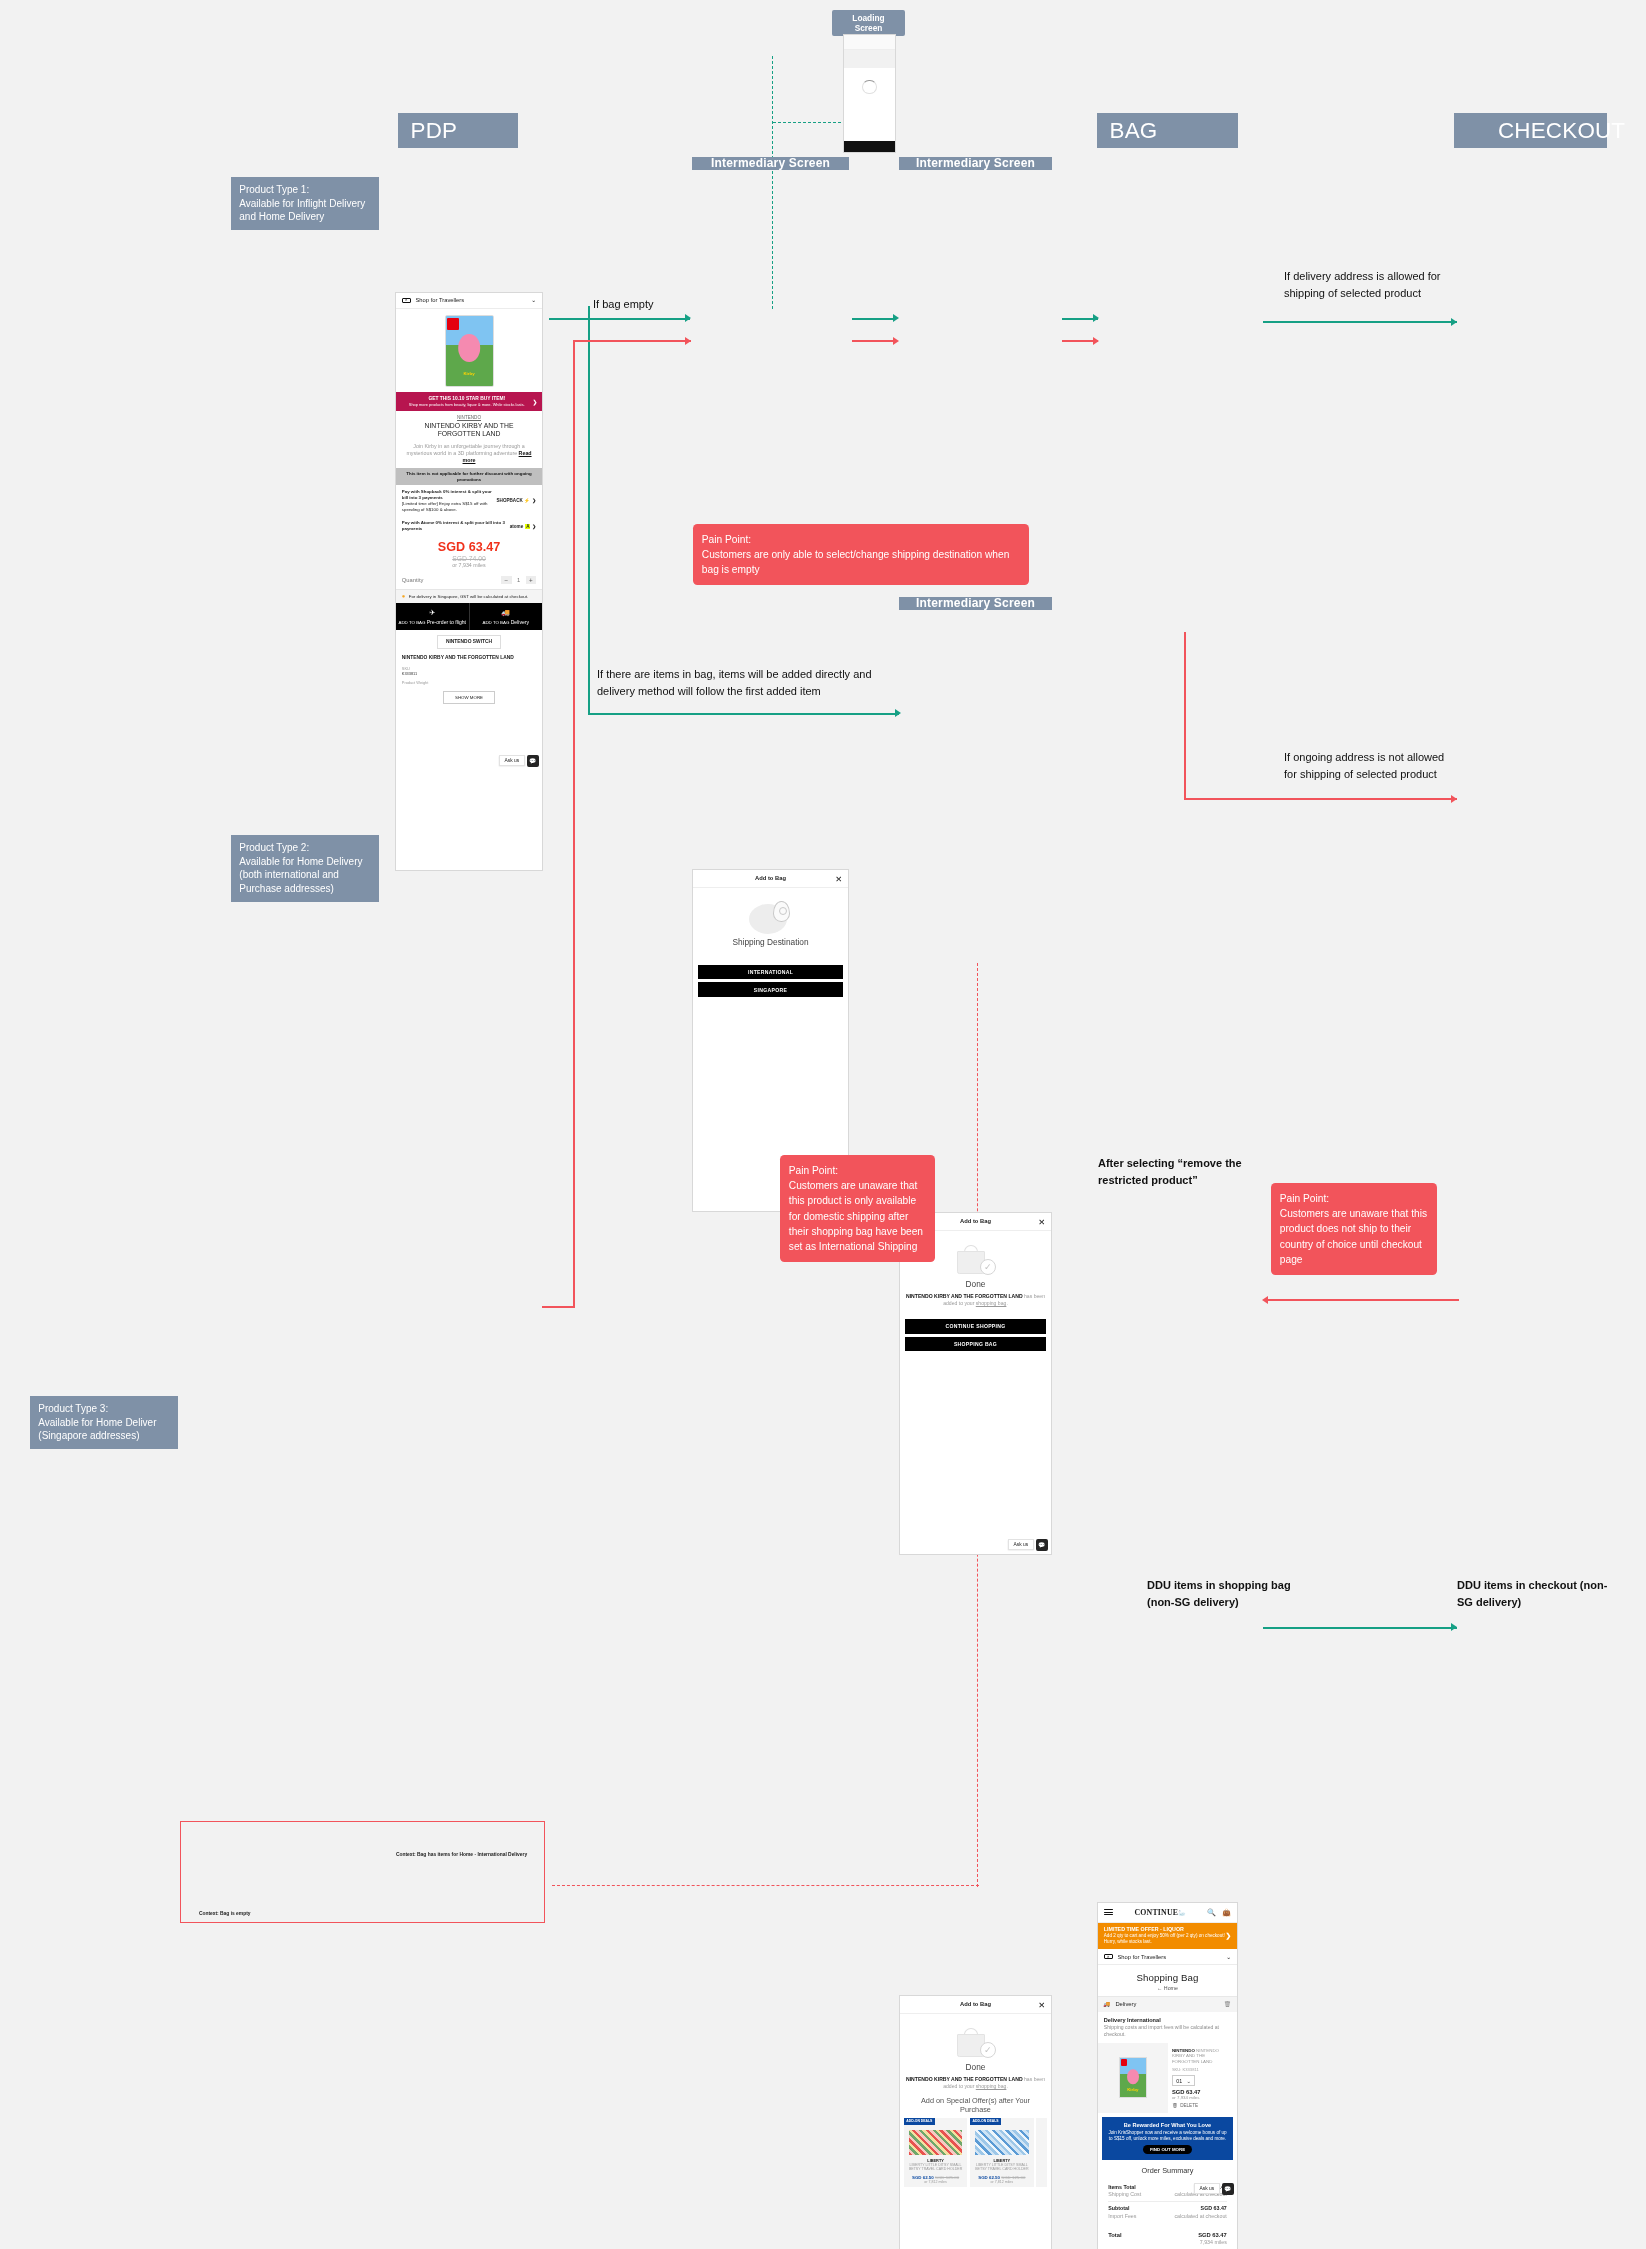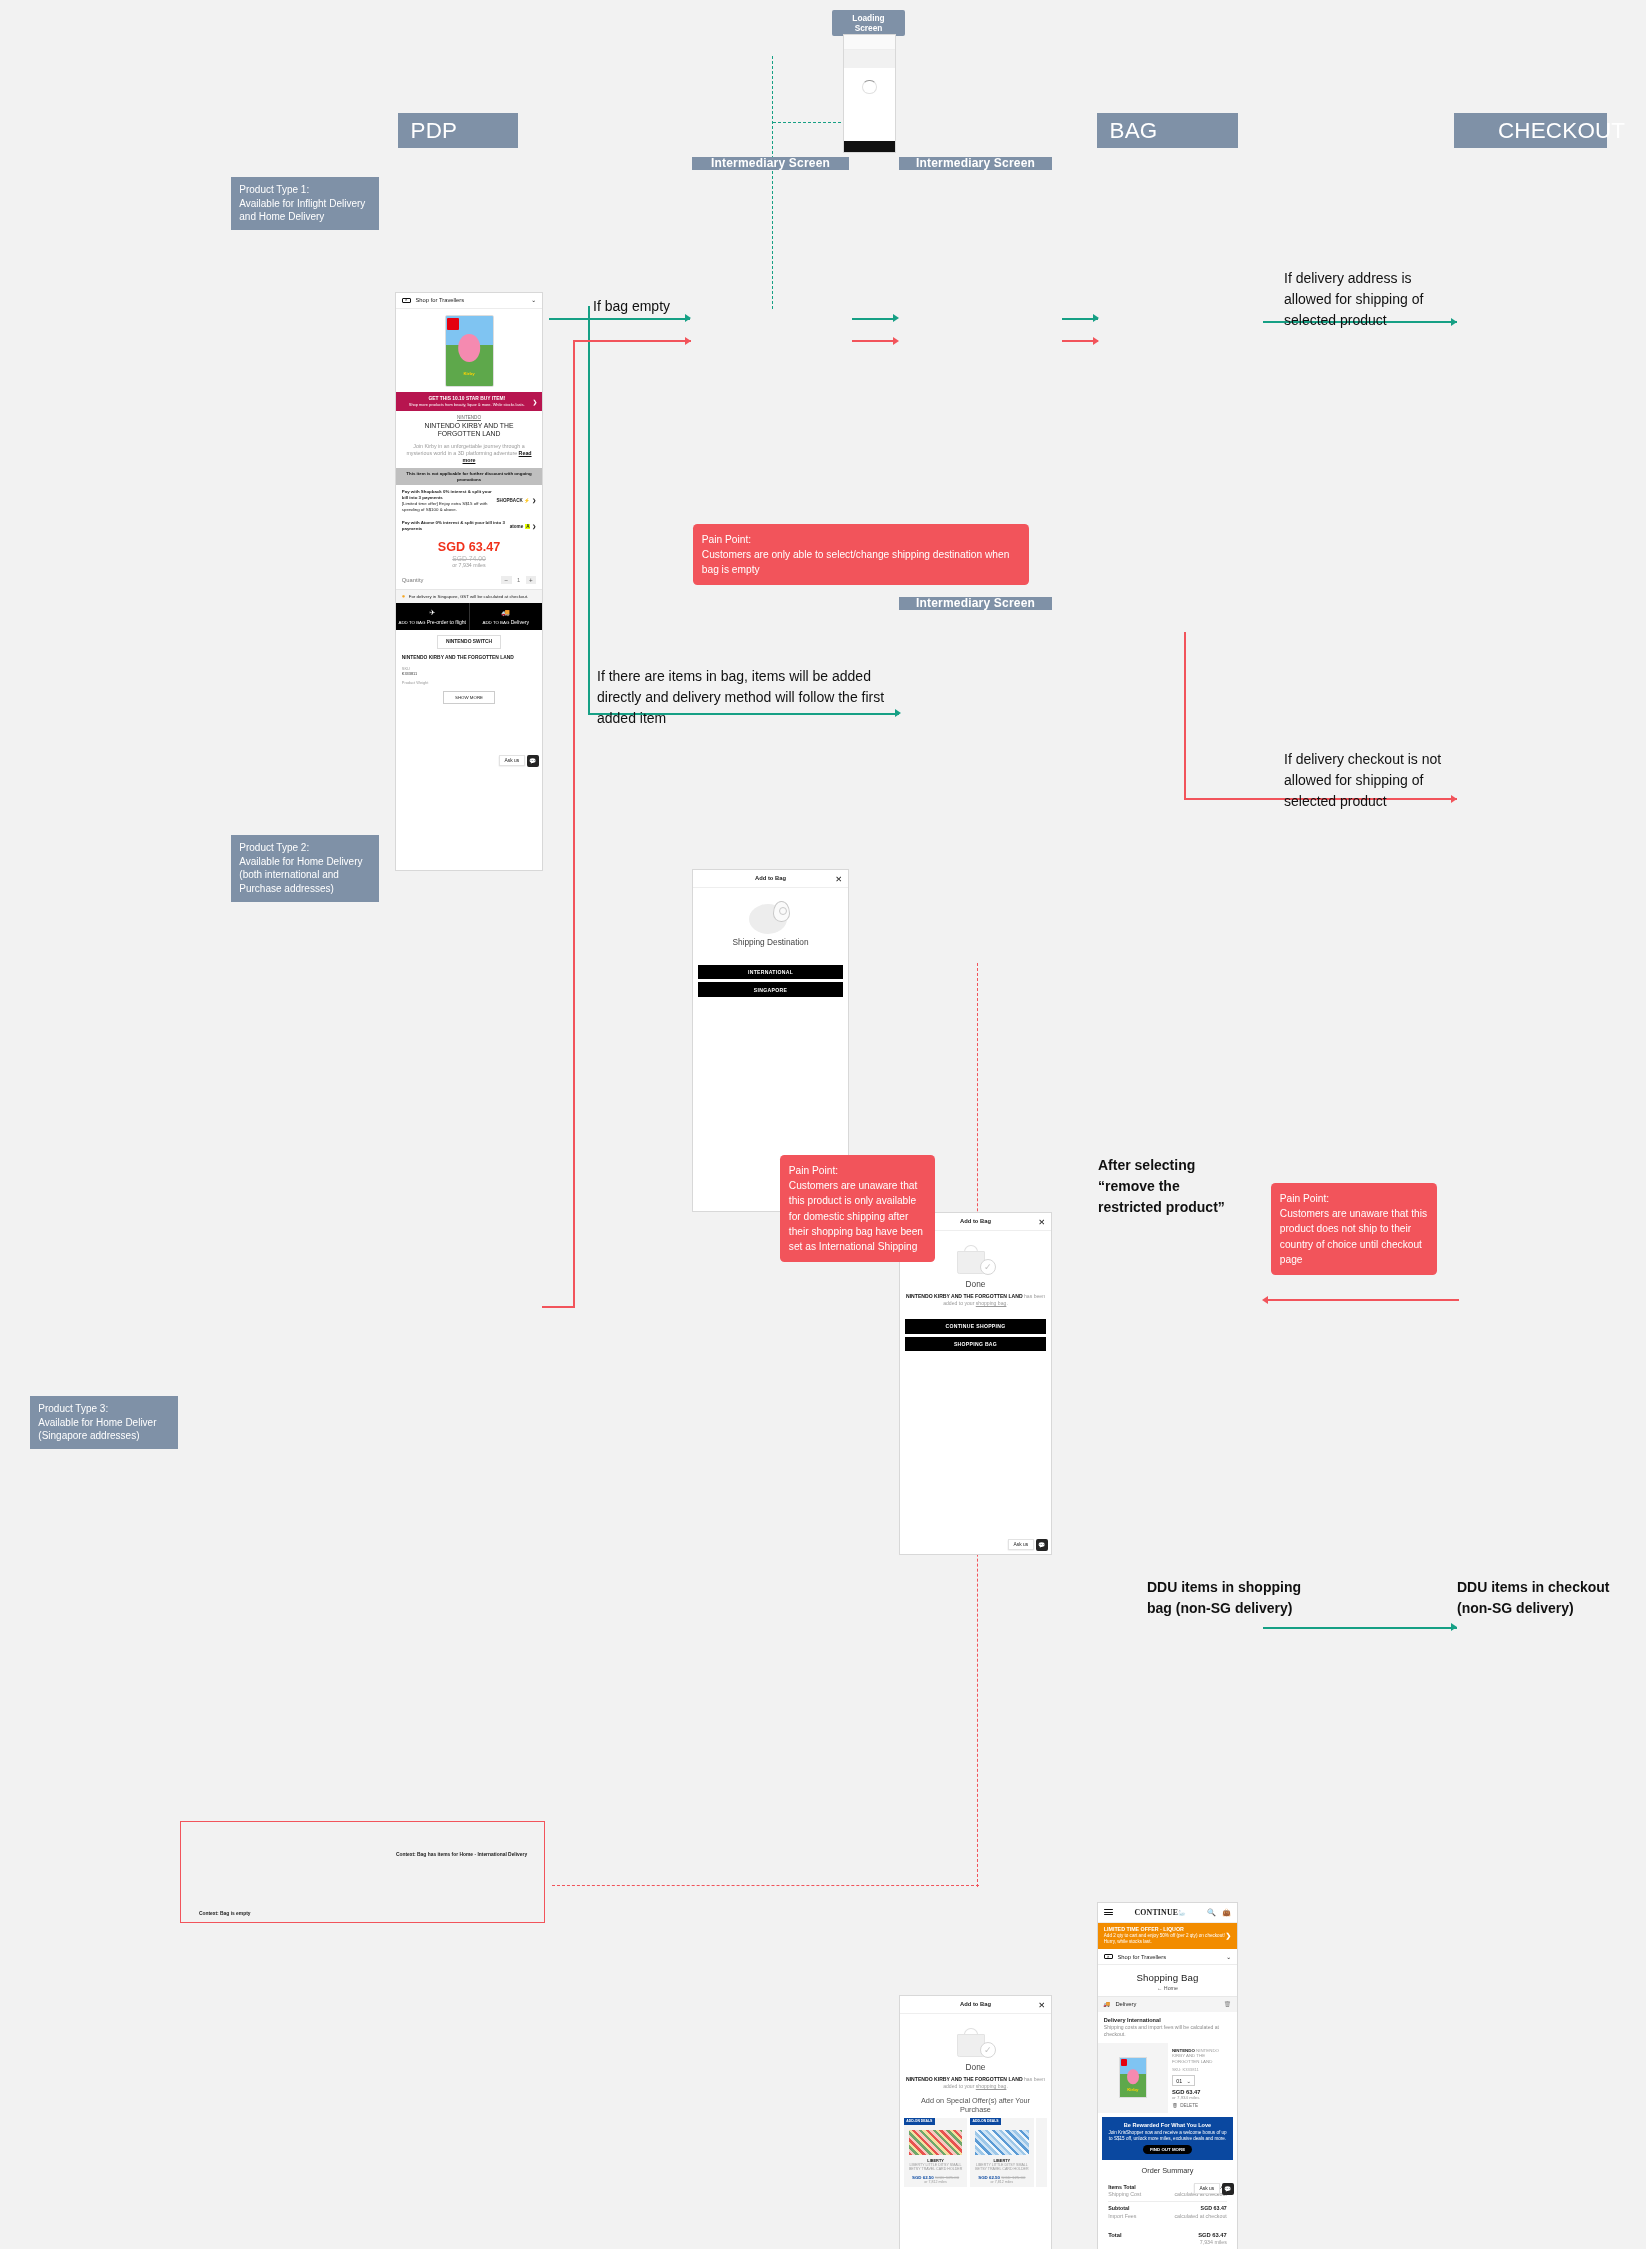--- a/index.html
+++ b/index.html
@@ -136,21 +136,21 @@
   .atb .black { background:#000; }
   .atb .cell .ico { font-size:7.3px; display:block; margin-bottom:1.5px; }
   .atb .cell .sub { font-size:5.1px; }
   .ctx { font-size:4.9px; font-weight:bold; padding:1.9px 0 0 1.9px; }
 
   
   .pain {
     background:#f2545b; color:#fff; border-radius:4.4px; padding:7.8px 8.8px;
     font-size:10.2px; line-height:1.5;
   }
-  .anno { font-size:14px; line-height:1.5; color:#111; }
+  .anno { font-size:11px; line-height:1.5; color:#111; }
   .anno.b { font-weight:bold; }
 
   
   .ln { position:absolute; }
   .ln.g { background:#16a085; }
   .ln.r { background:#f2545b; }
   .ln.dg { border-top:1.5px dashed #16a085; }
   .arrowG, .arrowR { position:absolute; width:0; height:0; border-top:4.4px solid transparent; border-bottom:4.4px solid transparent; }
   .arrowG { border-left:6.3px solid #16a085; }
   .arrowR { border-left:6.3px solid #f2545b; }
@@ -518,21 +518,21 @@
 
 <div class="ctx abs" style="left:197px;top:1909px;">Context: Bag is empty</div>
 
 <div class="ctx abs" style="left:394px;top:1850px;">Context: Bag has items for Home - International Delivery</div>
 
 <div class="redoutline" style="left:180px;top:1821px;width:365px;height:102px;"></div>
 
 <div class="anno abs" style="left:593px;top:296px;width:97px;">If bag empty</div>
 <div class="anno abs" style="left:597px;top:666px;width:292px;">If there are items in bag, items will be added directly and delivery method will follow the first added item</div>
 <div class="anno abs" style="left:1284px;top:268px;width:165px;">If delivery address is allowed for shipping of selected product</div>
-<div class="anno abs" style="left:1284px;top:749px;width:165px;">If delivery checkout is not allowed for shipping of selected product</div>
+<div class="anno abs" style="left:1284px;top:749px;width:165px;">If ongoing address is not allowed for shipping of selected product</div>
 <div class="anno b abs" style="left:1098px;top:1155px;width:146px;white-space:pre-line;">After selecting “remove the restricted product”</div>
 <div class="anno b abs" style="left:1147px;top:1577px;width:160px;">DDU items in shopping bag (non-SG delivery)</div>
 <div class="anno b abs" style="left:1457px;top:1577px;width:160px;">DDU items in checkout (non-SG delivery)</div>
 
 <div class="pain abs" style="left:693px;top:524px;width:336px;white-space:pre-line;">Pain Point:
 Customers are only able to select/change shipping destination when bag is empty</div>
 <div class="pain abs" style="left:780px;top:1155px;width:155px;white-space:pre-line;">Pain Point:
 Customers are unaware that this product is only available for domestic shipping after their shopping bag have been set as International Shipping</div>
 <div class="pain abs" style="left:1271px;top:1183px;width:166px;white-space:pre-line;">Pain Point:
 Customers are unaware that this product does not ship to their country of choice until checkout page</div>

